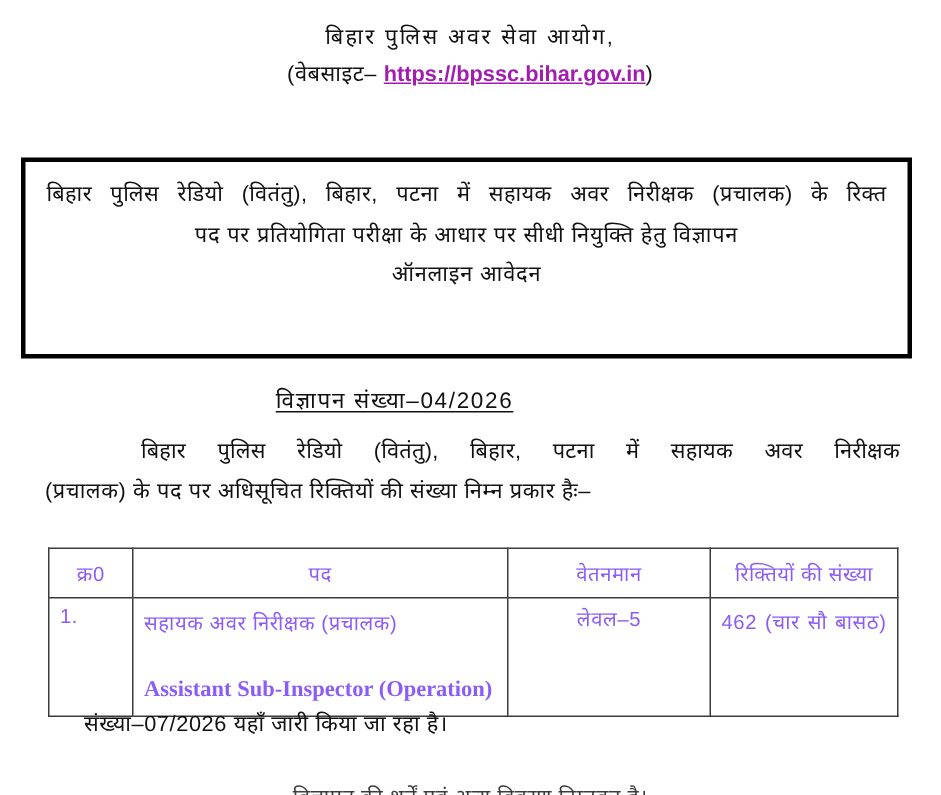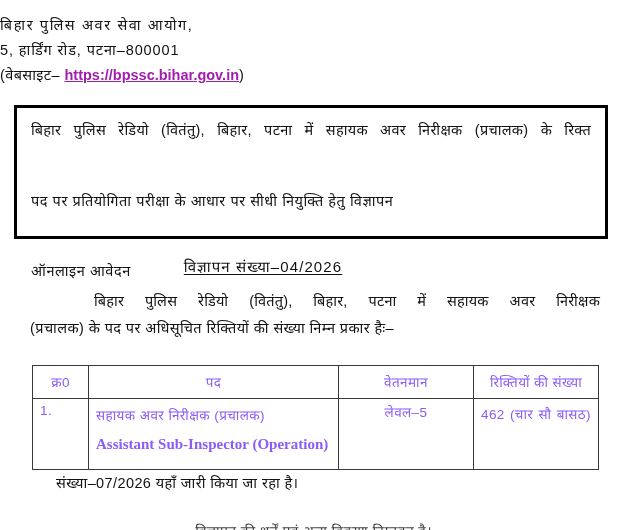--- a/index.html
+++ b/index.html
@@ -19,21 +19,21 @@
 
   .page {
     position: relative;
     width: 627px;
     height: 530px;
     box-sizing: border-box;
   }
 
   
   .letterhead {
-    text-align: left;
+    text-align: center;
     padding-top: 13px;
   }
   .lh-line {
     font-size: 14.5px;
     line-height: 25px;
     letter-spacing: 0.9px;
     color: #111;
     white-space: nowrap;
   }
   .lh-line.org {
@@ -67,22 +67,21 @@
     letter-spacing: 0.55px;
     color: #111;
     white-space: nowrap;
   }
   .nb-line.justify {
     text-align: justify;
     text-align-last: justify;
     letter-spacing: 0.3px;
   }
   .nb-line.center {
-    text-align: left;
-    margin-top: 44px;
+    text-align: center;
   }
 
   
   .adv-number {
     position: absolute;
     left: 0;
     top: 256px;
     width: 526px;
     text-align: center;
     font-size: 15px;
@@ -150,21 +149,21 @@
   .cell-sl  { text-align: left; padding-left: 10px; height: 62px; padding-top: 8px;}
   .cell-pay { text-align: center; padding-top: 8px; }
   .cell-vac { text-align: justify; text-align-last: justify; padding-top: 8px; line-height: 24px; }
   .cell-post { padding-top: 7px; line-height: 26px; }
   .post-en {
     font-family: "Liberation Serif", "DejaVu Serif", serif;
     font-weight: bold;
     font-size: 15px;
     letter-spacing: 0px;
     display: block;
-    margin-top: 2px;
+    margin-top: 18px;
   }
 
   
   .closing-para {
     position: absolute;
     left: 56px;
     top: 470px;
     width: 544px;
   }
   .closing-para .para-line {
@@ -187,21 +186,20 @@
     white-space: nowrap;
   }
 </style>
 </head>
 <body>
 
 <div class="page">
 
   <div class="letterhead">
     <div class="lh-line org">बिहार पुलिस अवर सेवा आयोग,</div>
-    <div class="lh-line">5, हार्डिंग रोड, पटना–800001</div>
     <div class="lh-line web"><span>(वेबसाइट–</span> <a class="web-url" href="#">https://bpssc.bihar.gov.in</a><span>)</span></div>
   </div>
 
   <div class="notice-box">
     <div class="nb-line justify">बिहार पुलिस रेडियो (वितंतु), बिहार, पटना में सहायक अवर निरीक्षक (प्रचालक) के रिक्त</div>
     <div class="nb-line center">पद पर प्रतियोगिता परीक्षा के आधार पर सीधी नियुक्ति हेतु विज्ञापन</div>
     <div class="nb-line center">ऑनलाइन आवेदन</div>
   </div>
 
   <div class="adv-number"><span>विज्ञापन संख्या–04/2026</span></div>

